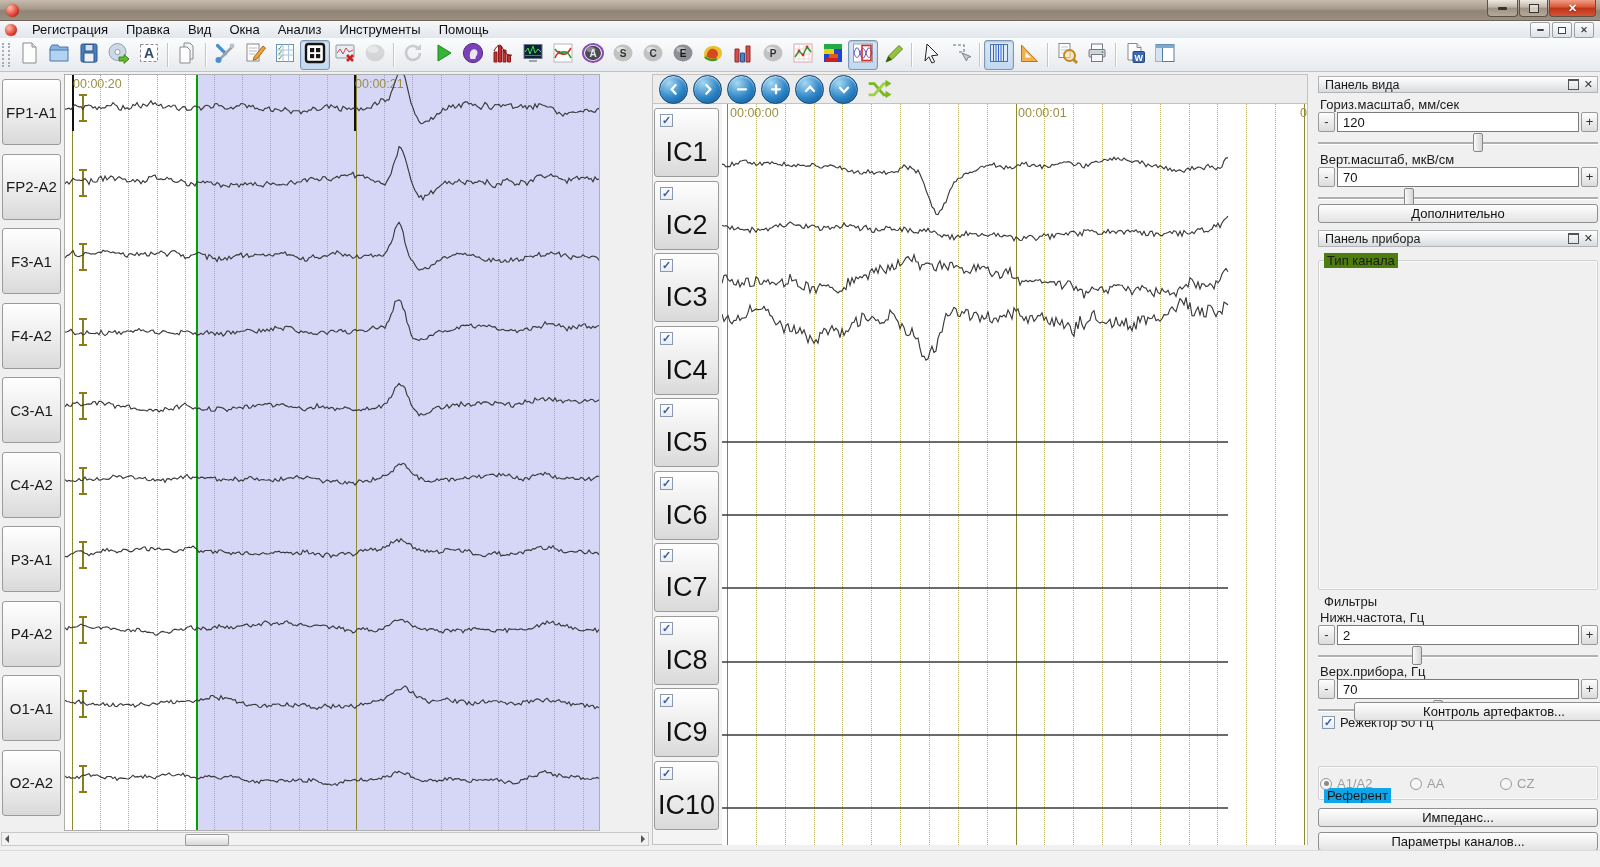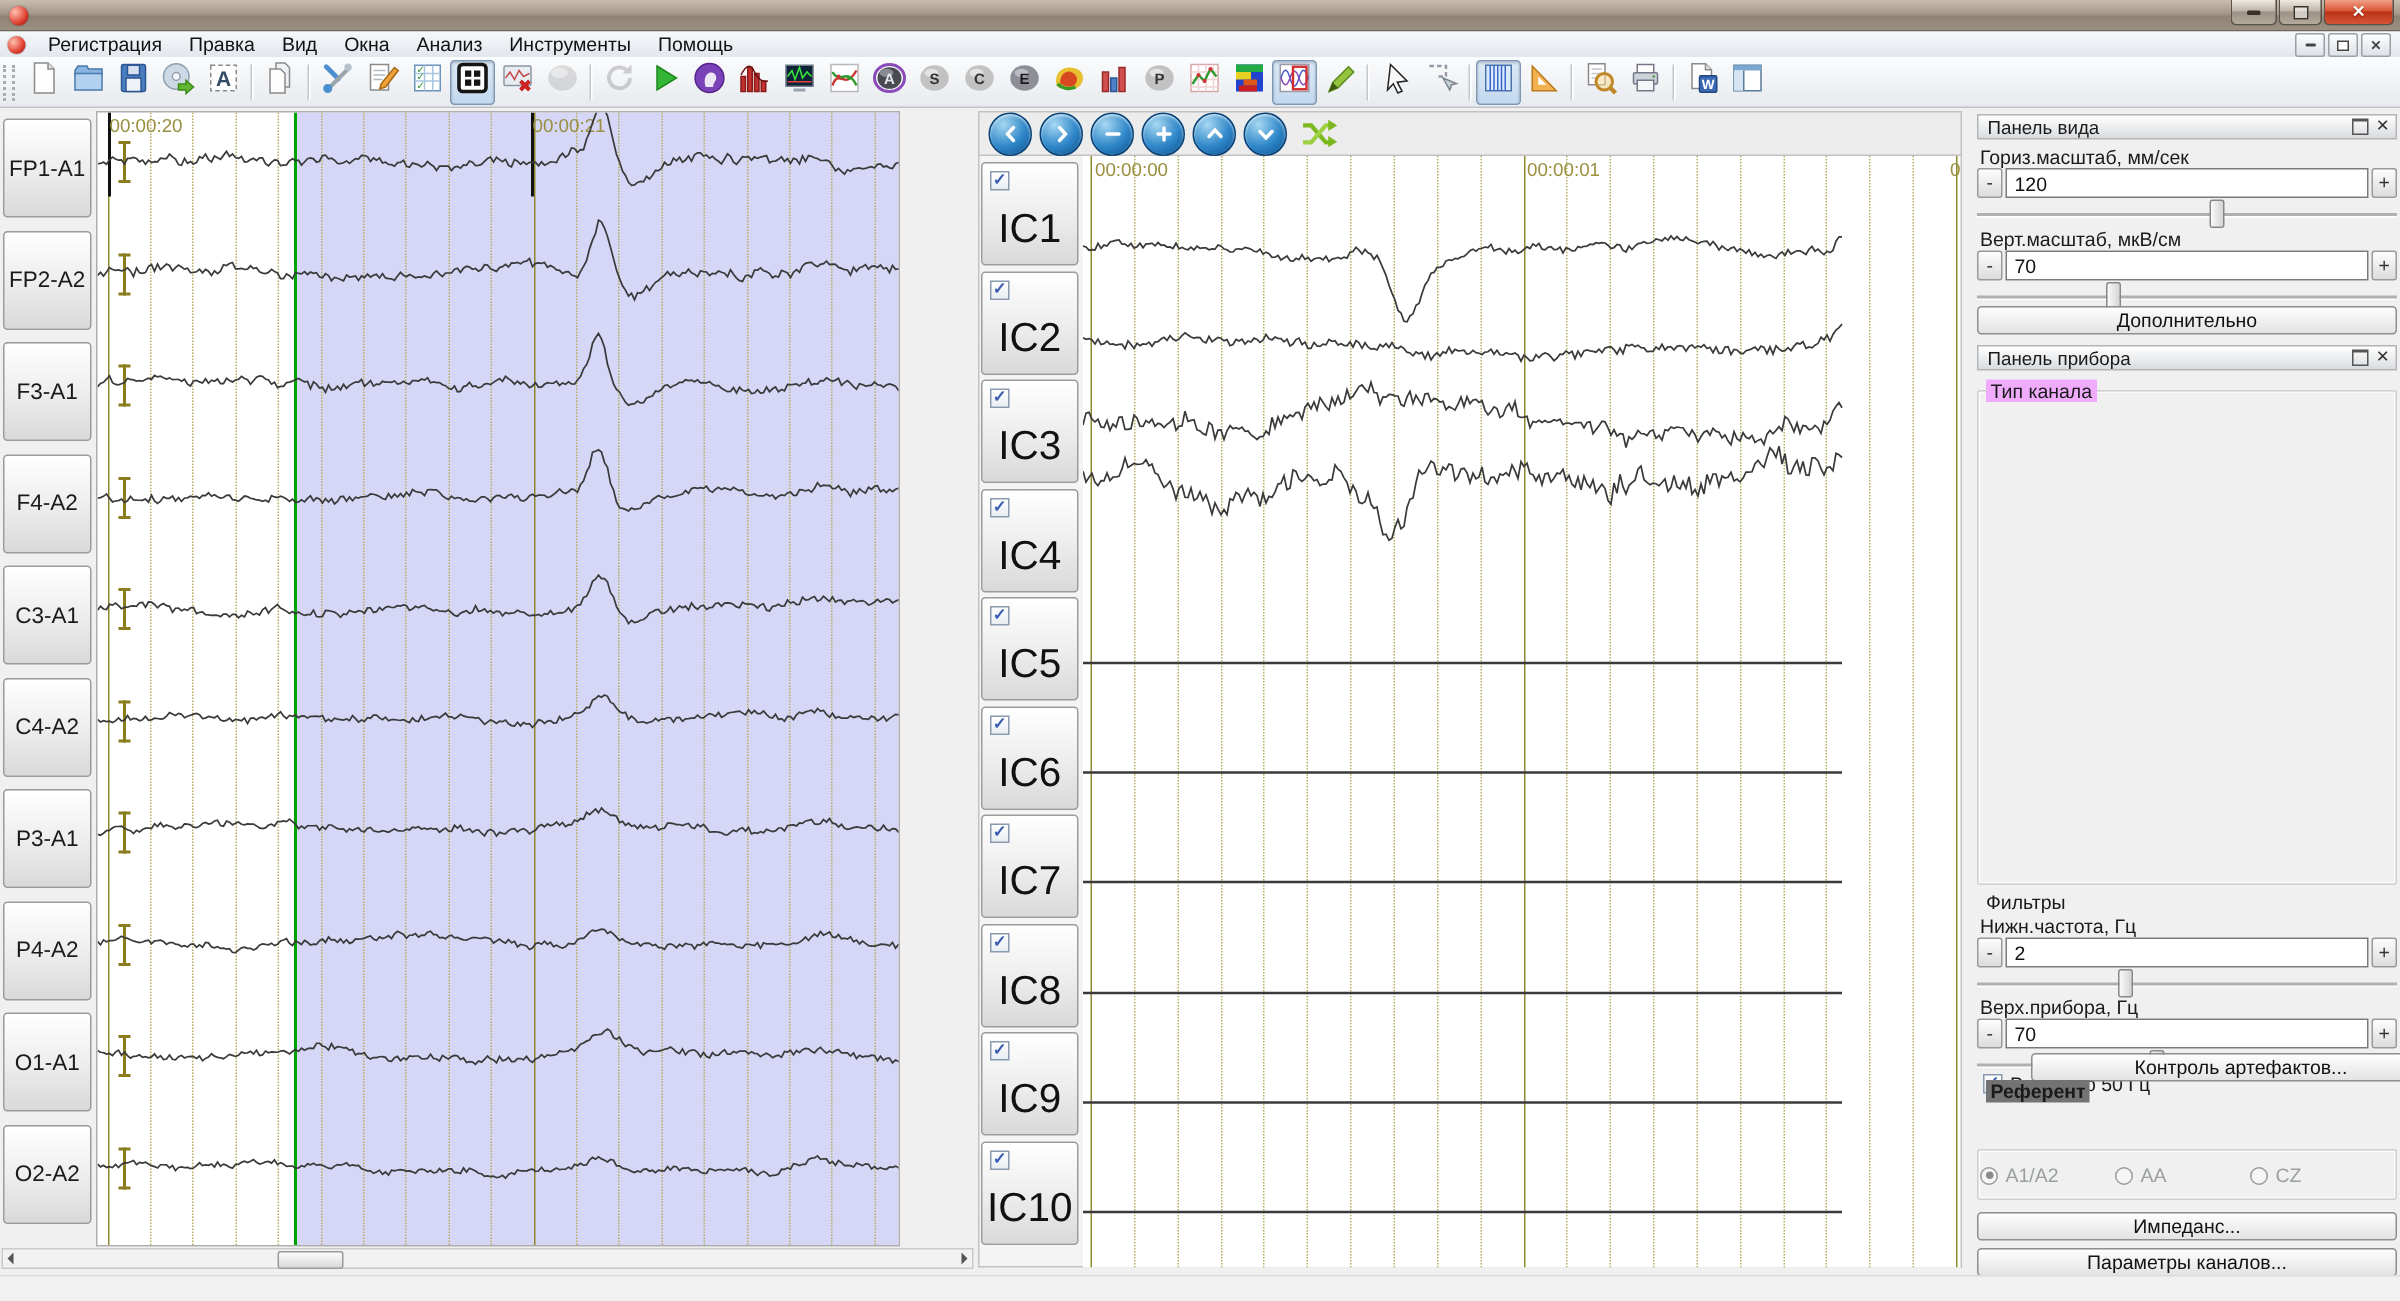--- a/index.html
+++ b/index.html
@@ -640,21 +640,21 @@
   <div class="rbtn" style="top:132px;">Дополнительно</div>
 
   <div class="panel-hdr" style="top:158px;">
     <span>Панель прибора</span>
     <span class="hdr-icons">
         <span class="dock-ico"></span>
         <span class="close-ico">✕</span>
       </span>
   </div>
   <div class="groupbox" style="top:188px;height:330px;"></div>
-  <div class="rp-label" style="top:181px;background:#f0abfc;padding:0 3px;left:12px;">Тип канала</div>
+  <div class="rp-label" style="top:181px;background:#4d7c0f;padding:0 3px;left:12px;">Тип канала</div>
   <div class="rp-label" style="top:522px;left:12px;">Фильтры</div>
   <div class="rp-label" style="top:538px;">Нижн.частота, Гц</div>
   <div class="spin-row" style="top:553px;">
     <div class="spin-btn minus">-</div>
     <div class="spin-field">2</div>
     <div class="spin-btn plus">+</div>
   </div>
   <div class="slider" style="top:577px;">
       <div class="slider-thumb" id="th-low" style="left: 93.8px;"></div>
     </div>
@@ -664,21 +664,21 @@
     <div class="spin-field">70</div>
     <div class="spin-btn plus">+</div>
   </div>
   <div class="slider" style="top:631px;">
       <div class="slider-thumb" id="th-high" style="left: 115.24px;"></div>
     </div>
   <div class="cbx" style="left:10px;top:642px;margin-top:0;position:absolute;top:644px;">✓</div>
   <div class="rp-label" style="top:643px;left:28px;">Режектор 50 Гц</div>
   <div class="rbtn" style="top:630px;margin-left:36px;">Контроль артефактов...</div>
   <div class="groupbox" style="top:694px;height:34px;"></div>
-  <div class="rp-label" style="top:648px;background:#737373;padding:0 3px;left:12px;font-weight:bold;">Референт</div>
+  <div class="rp-label" style="top:716px;background:#0ea5e9;padding:0 3px;left:12px;">Референт</div>
   <div class="radio-row" style="top:704px;" id="referent-row">
       <span class="ritem" style="width: 90px;">
         <span class="radio sel"></span>
         <span>A1/A2</span>
       </span>
       <span class="ritem" style="width: 90px;">
         <span class="radio"></span>
         <span>AA</span>
       </span>
       <span class="ritem" style="width: auto;">

